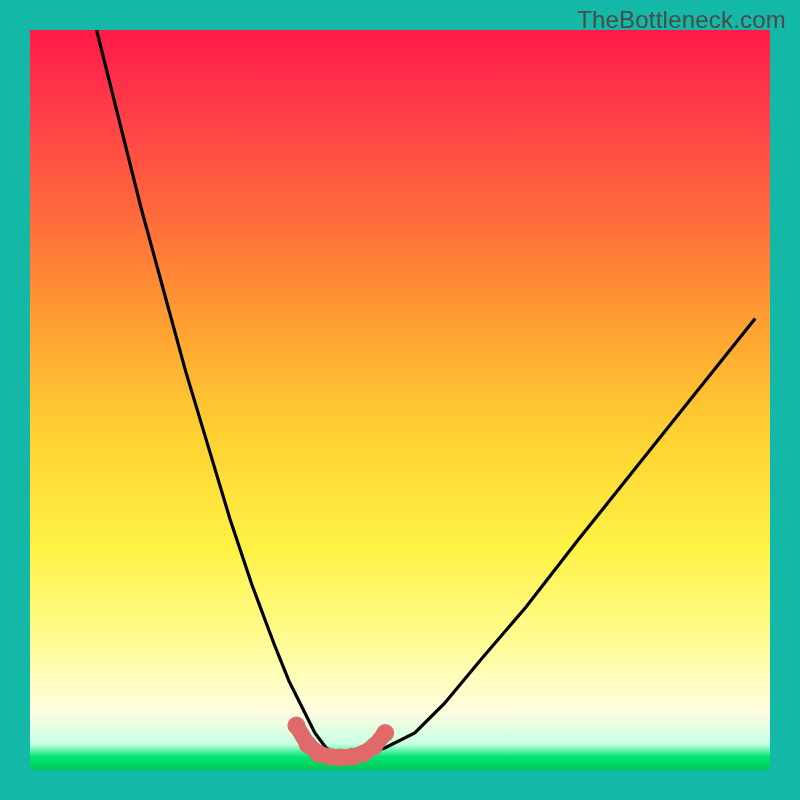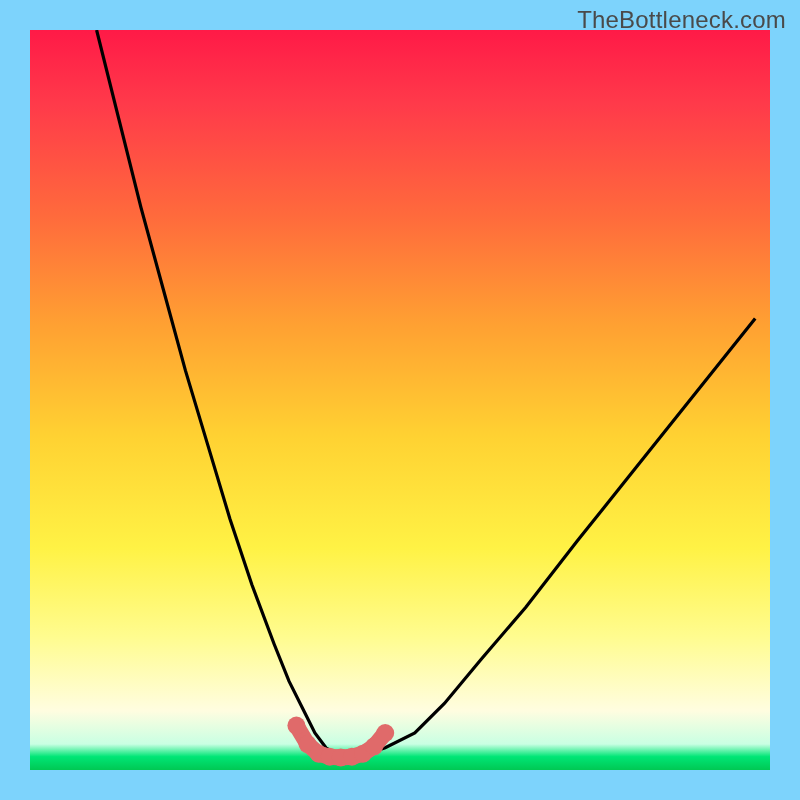--- a/index.html
+++ b/index.html
@@ -8,21 +8,21 @@
     width: 800px;
     height: 800px;
     overflow: hidden;
     background: #000;
     font-family: Arial, Helvetica, sans-serif;
   }
   .frame {
     position: relative;
     width: 800px;
     height: 800px;
-    background: #7dd3fc;
+    background: #14b8a6;
   }
   .plot {
     position: absolute;
     left: 30px;
     top: 30px;
     width: 740px;
     height: 740px;
     
     background: linear-gradient(
       to bottom,

